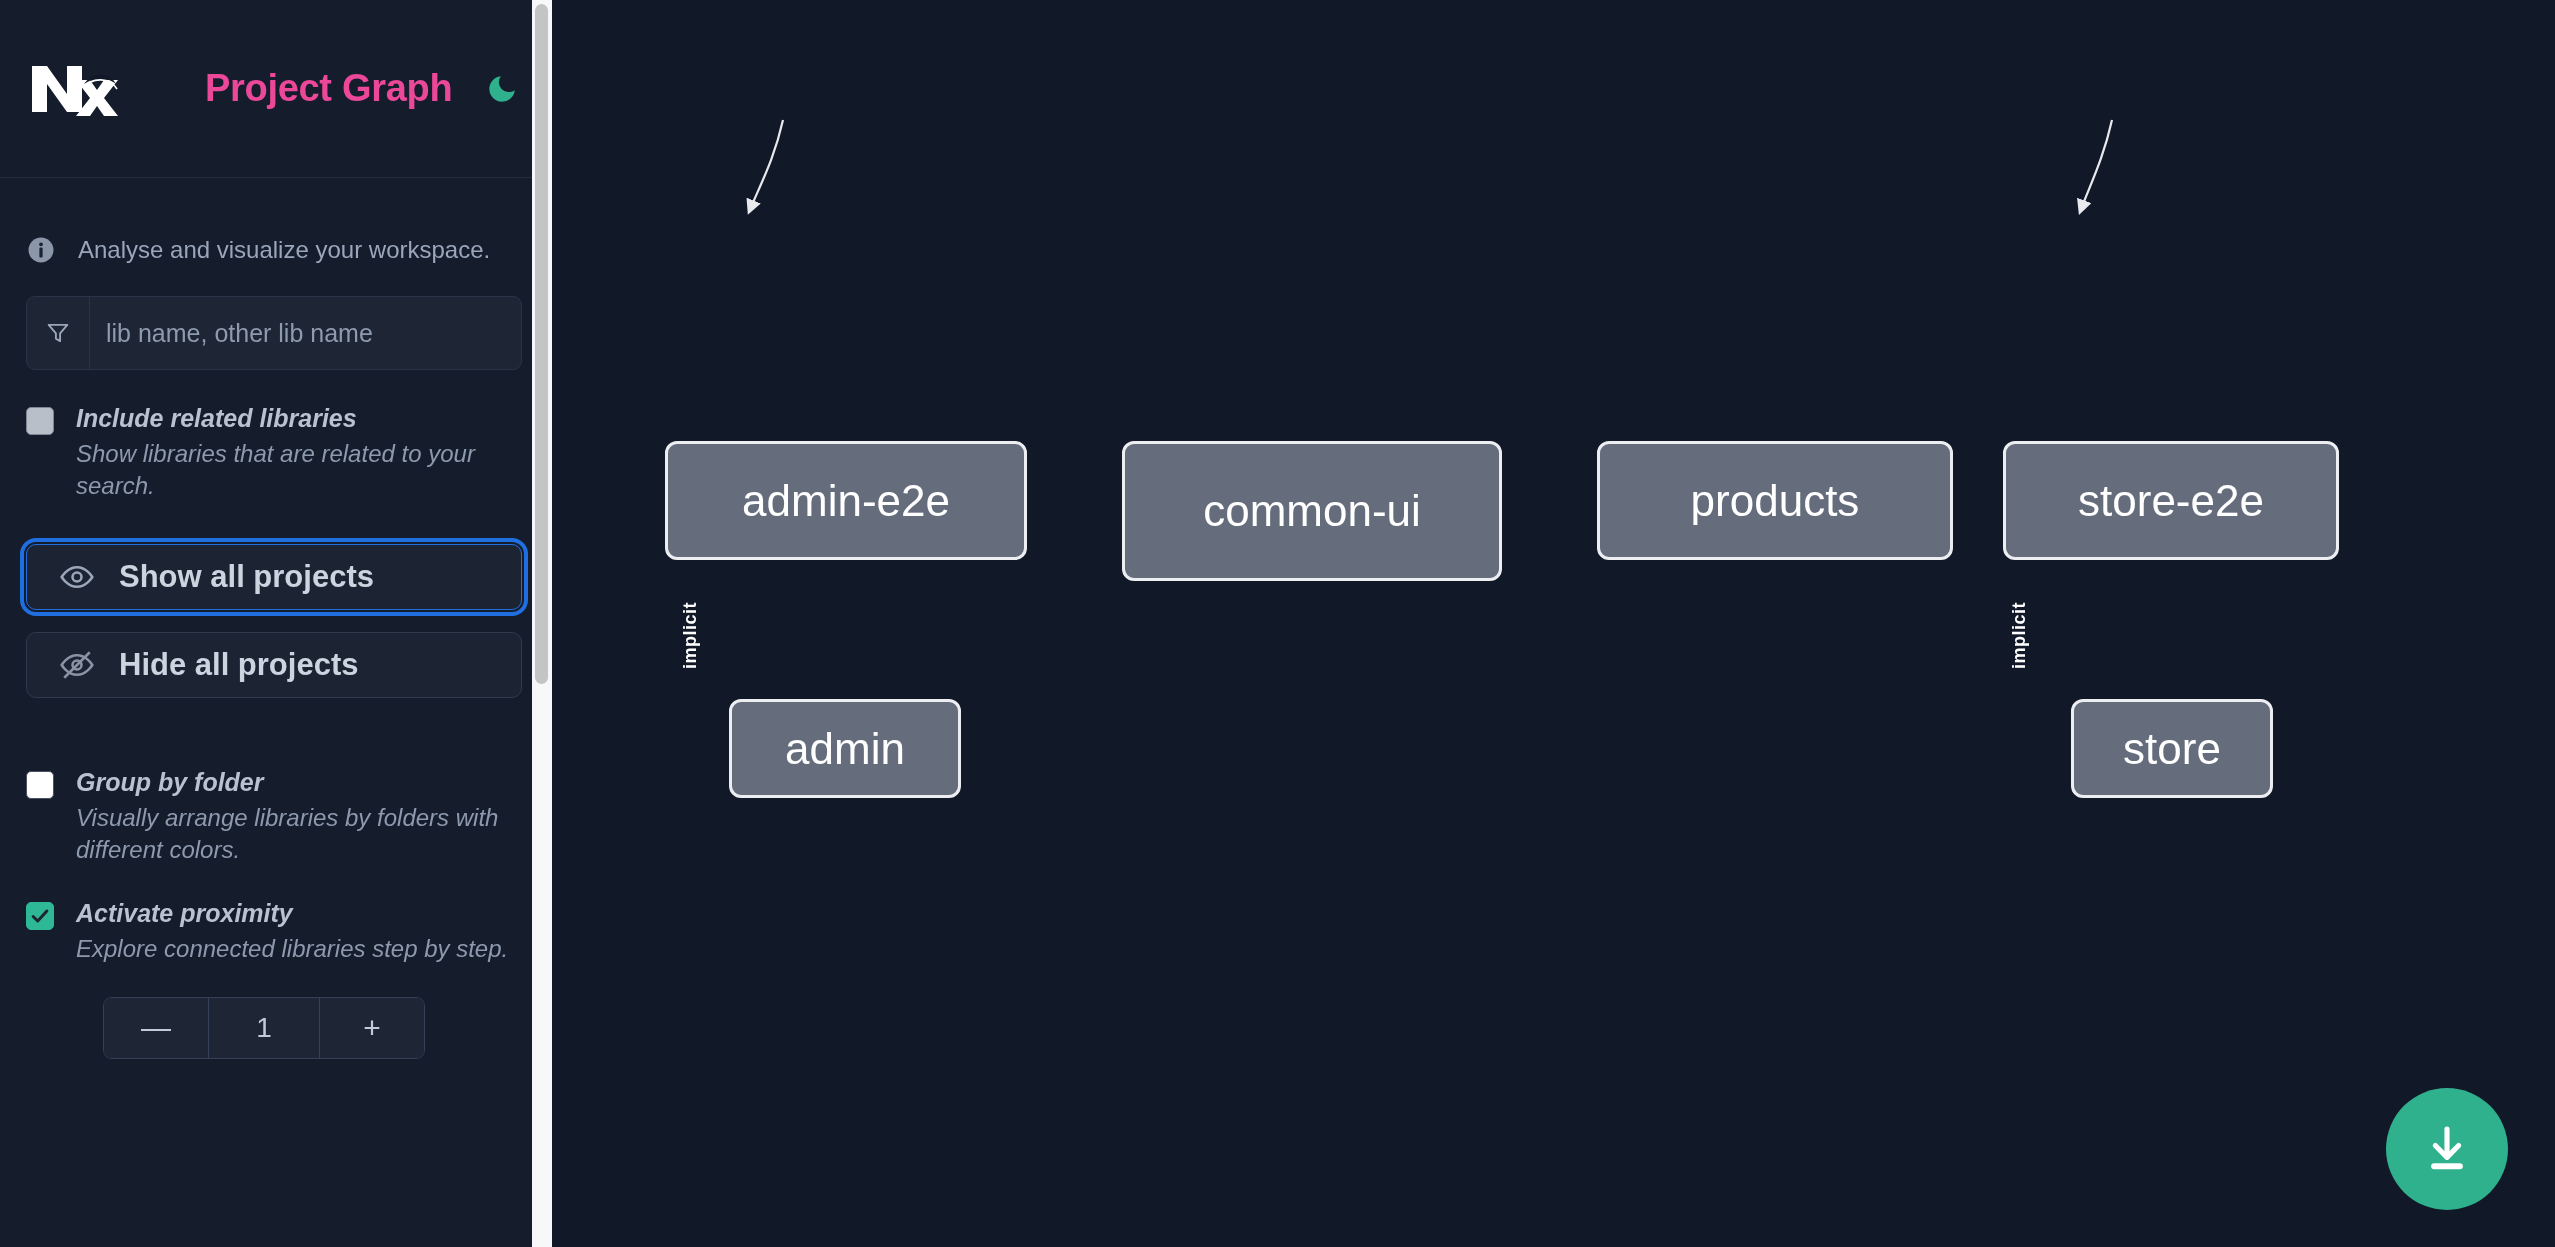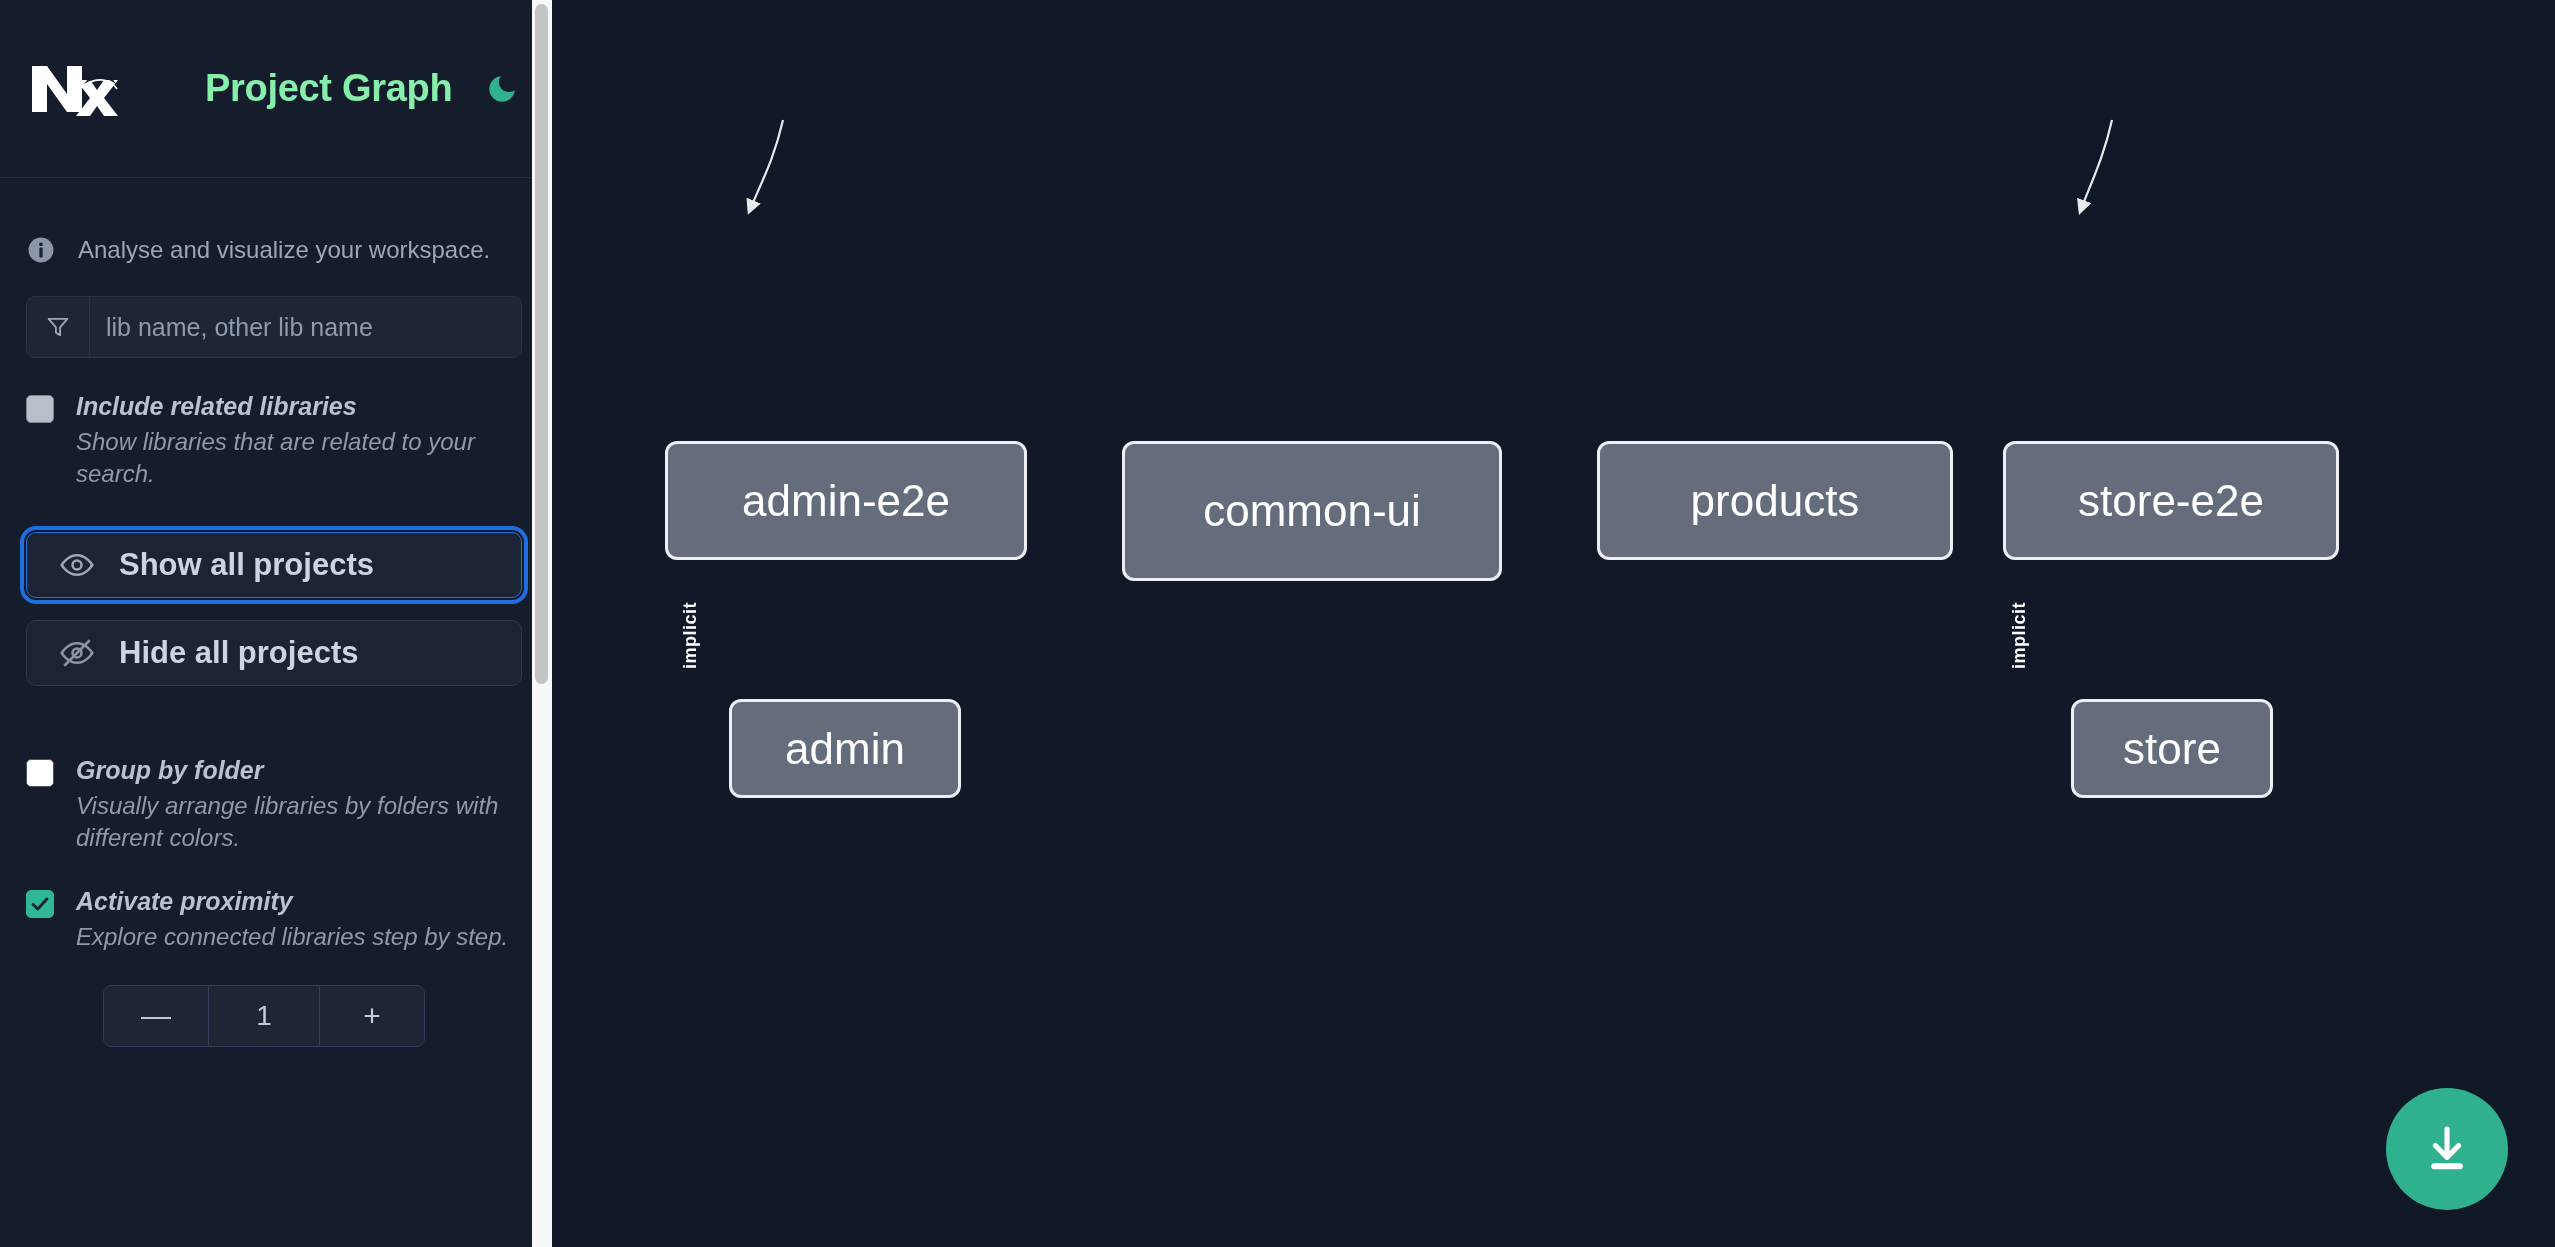--- a/index.html
+++ b/index.html
@@ -19,21 +19,21 @@
     flex: 0 0 552px;
   }
   .sb-header {
     height: 178px;
     display: flex; align-items: center;
     padding: 0 0 0 24px;
     border-bottom: 1px solid #242c3d;
   }
   .nx-logo { width: 96px; height: 62px; flex: 0 0 96px; }
   .app-title {
-    font-size: 38px; font-weight: 700; color: #86efac;
+    font-size: 38px; font-weight: 700; color: #ec4899;
     margin-left: 85px; letter-spacing: -0.3px; white-space: nowrap;
   }
   .theme-toggle {
     margin-left: 30px; width: 40px; height: 40px;
     display: flex; align-items: center; justify-content: center;
     cursor: pointer;
   }
 
   .sb-tagline {
     display: flex; align-items: center;
@@ -43,21 +43,21 @@
   .info-icon { width: 30px; height: 30px; flex: 0 0 30px; }
   .tagline-text {
     font-size: 24px; color: #9aa6ba; margin-left: 22px; white-space: nowrap;
   }
 
   .sb-body { padding: 0 38px 0 26px; }
 
   
   .search-row {
     display: flex; align-items: stretch;
-    height: 62px; width: 496px;
+    height: 74px; width: 496px;
     background: #1e2636;
     border: 1px solid #2a3347;
     border-radius: 9px;
     overflow: hidden;
     margin-top: 8px;
   }
   .search-icon-box {
     width: 63px; display: flex; align-items: center; justify-content: center;
     border-right: 1px solid #2a3347;
   }

